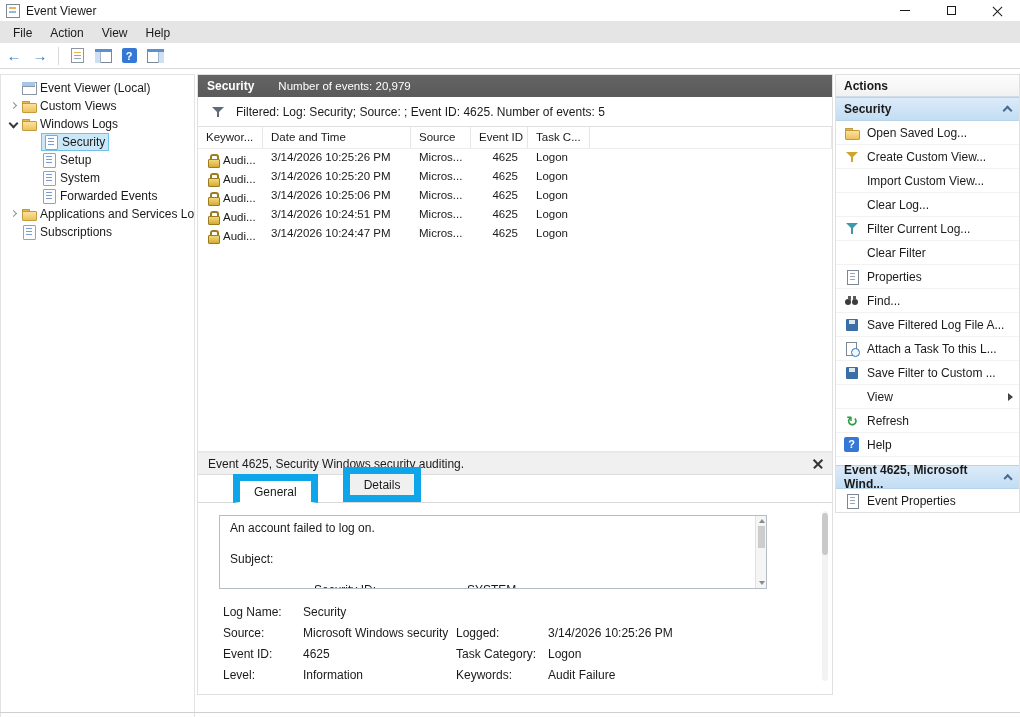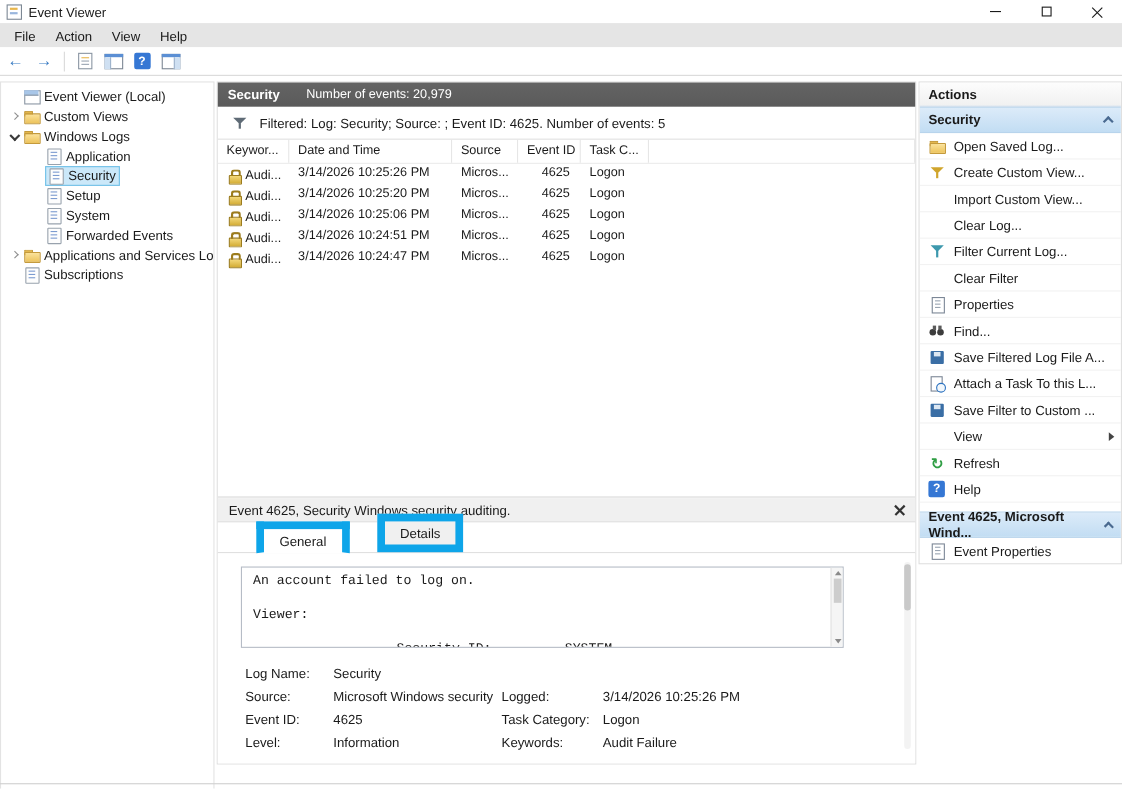--- a/index.html
+++ b/index.html
@@ -86,21 +86,21 @@
   .detail { height:241px; flex:none; display:flex; flex-direction:column; }
   .d-header { height:22px; flex:none; background:#f0f0f0; border-bottom:1px solid #dcdcdc; display:flex; align-items:center; padding:0 8px 0 10px; }
   .d-close { margin-left:auto; position:relative; width:12px; height:12px; }
   .d-close::before,.d-close::after { content:""; position:absolute; left:0; top:5px; width:12px; height:1.5px; background:#333; }
   .d-close::before { transform:rotate(45deg); }
   .d-close::after { transform:rotate(-45deg); }
   .tabstrip { height:28px; flex:none; display:flex; align-items:flex-end; padding-left:12px; border-bottom:1px solid #d9d9d9; background:#fff; }
   .tab { padding:4px 14px 3px 14px; border:7px solid #0ea5e9; margin-right:2px; background:#f0f0f0; position:relative;margin-left:23px; }
   .tab.active { background:#fff; border-bottom:1px solid #fff; margin-bottom:-1px; z-index:2; }
   .d-body { flex:1; position:relative; background:#fff; }
-  .msg-box { position:absolute; left:21px; top:12px; width:548px; height:74px; border:1px solid #b6bcc6; background:#fff; padding:5px 14px 0 10px; overflow:hidden;font-family:Liberation Mono, monospace; }
+  .msg-box { position:absolute; left:21px; top:12px; width:548px; height:74px; border:1px solid #b6bcc6; background:#fff; padding:5px 14px 0 10px; overflow:hidden; }
   .msg-line { height:15.5px; line-height:15.5px; white-space:pre; }
   .msg-line.ind { padding-left:44px; }
   .msg-lab { display:inline-block; width:153px; }
   .msg-scroll { position:absolute; right:0; top:0; bottom:0; width:11px; background:#f5f5f5; border-left:1px solid #e2e2e2; }
   .msg-scroll .sb-up,.msg-scroll .sb-down { position:absolute; left:3px; width:0; height:0; border-left:3px solid transparent; border-right:3px solid transparent; }
   .msg-scroll .sb-up { top:3px; border-bottom:4px solid #8a8a8a; }
   .msg-scroll .sb-down { bottom:3px; border-top:4px solid #8a8a8a; }
   .msg-scroll .sb-thumb { position:absolute; left:2px; top:10px; width:7px; height:22px; background:#cdcdcd; }
   .fields { position:absolute; left:25px; top:98px; display:grid; grid-template-columns:80px 153px 92px auto; grid-auto-rows:21px; align-items:center; }
   .d-vscroll { position:absolute; right:4px; top:8px; width:6px; height:170px; background:#f3f3f3; border-radius:3px; }
@@ -197,24 +197,20 @@
       <span class="chev right"></span>
       <span class="ticon icon-folder"></span>
       <span class="tlabel">Custom Views</span>
     </div>
     <div class="trow lvl1">
       <span class="chev down"></span>
       <span class="ticon icon-folder"></span>
       <span class="tlabel">Windows Logs</span>
     </div>
     <div class="trow lvl2">
-      <span class="ticon icon-logbook"></span>
-      <span class="tlabel">Application</span>
-    </div>
-    <div class="trow lvl2">
       <span class="selwrap selected">
         <span class="ticon icon-logbook"></span>
         <span class="tlabel">Security</span>
       </span>
     </div>
     <div class="trow lvl2">
       <span class="ticon icon-logbook"></span>
       <span class="tlabel">Setup</span>
     </div>
     <div class="trow lvl2">
@@ -321,21 +317,21 @@
         <span class="d-close"></span>
       </div>
       <div class="tabstrip">
         <span class="tab active">General</span>
         <span class="tab">Details</span>
       </div>
       <div class="d-body">
         <div class="msg-box">
           <div class="msg-line">An account failed to log on.</div>
           <div class="msg-line"></div>
-          <div class="msg-line">Viewer:</div>
+          <div class="msg-line">Subject:</div>
           <div class="msg-line ind">
             <span class="msg-lab">Security ID:</span><span>SYSTEM</span>
           </div>
           <div class="msg-scroll">
             <span class="sb-up"></span>
             <span class="sb-thumb"></span>
             <span class="sb-down"></span>
           </div>
         </div>
 

